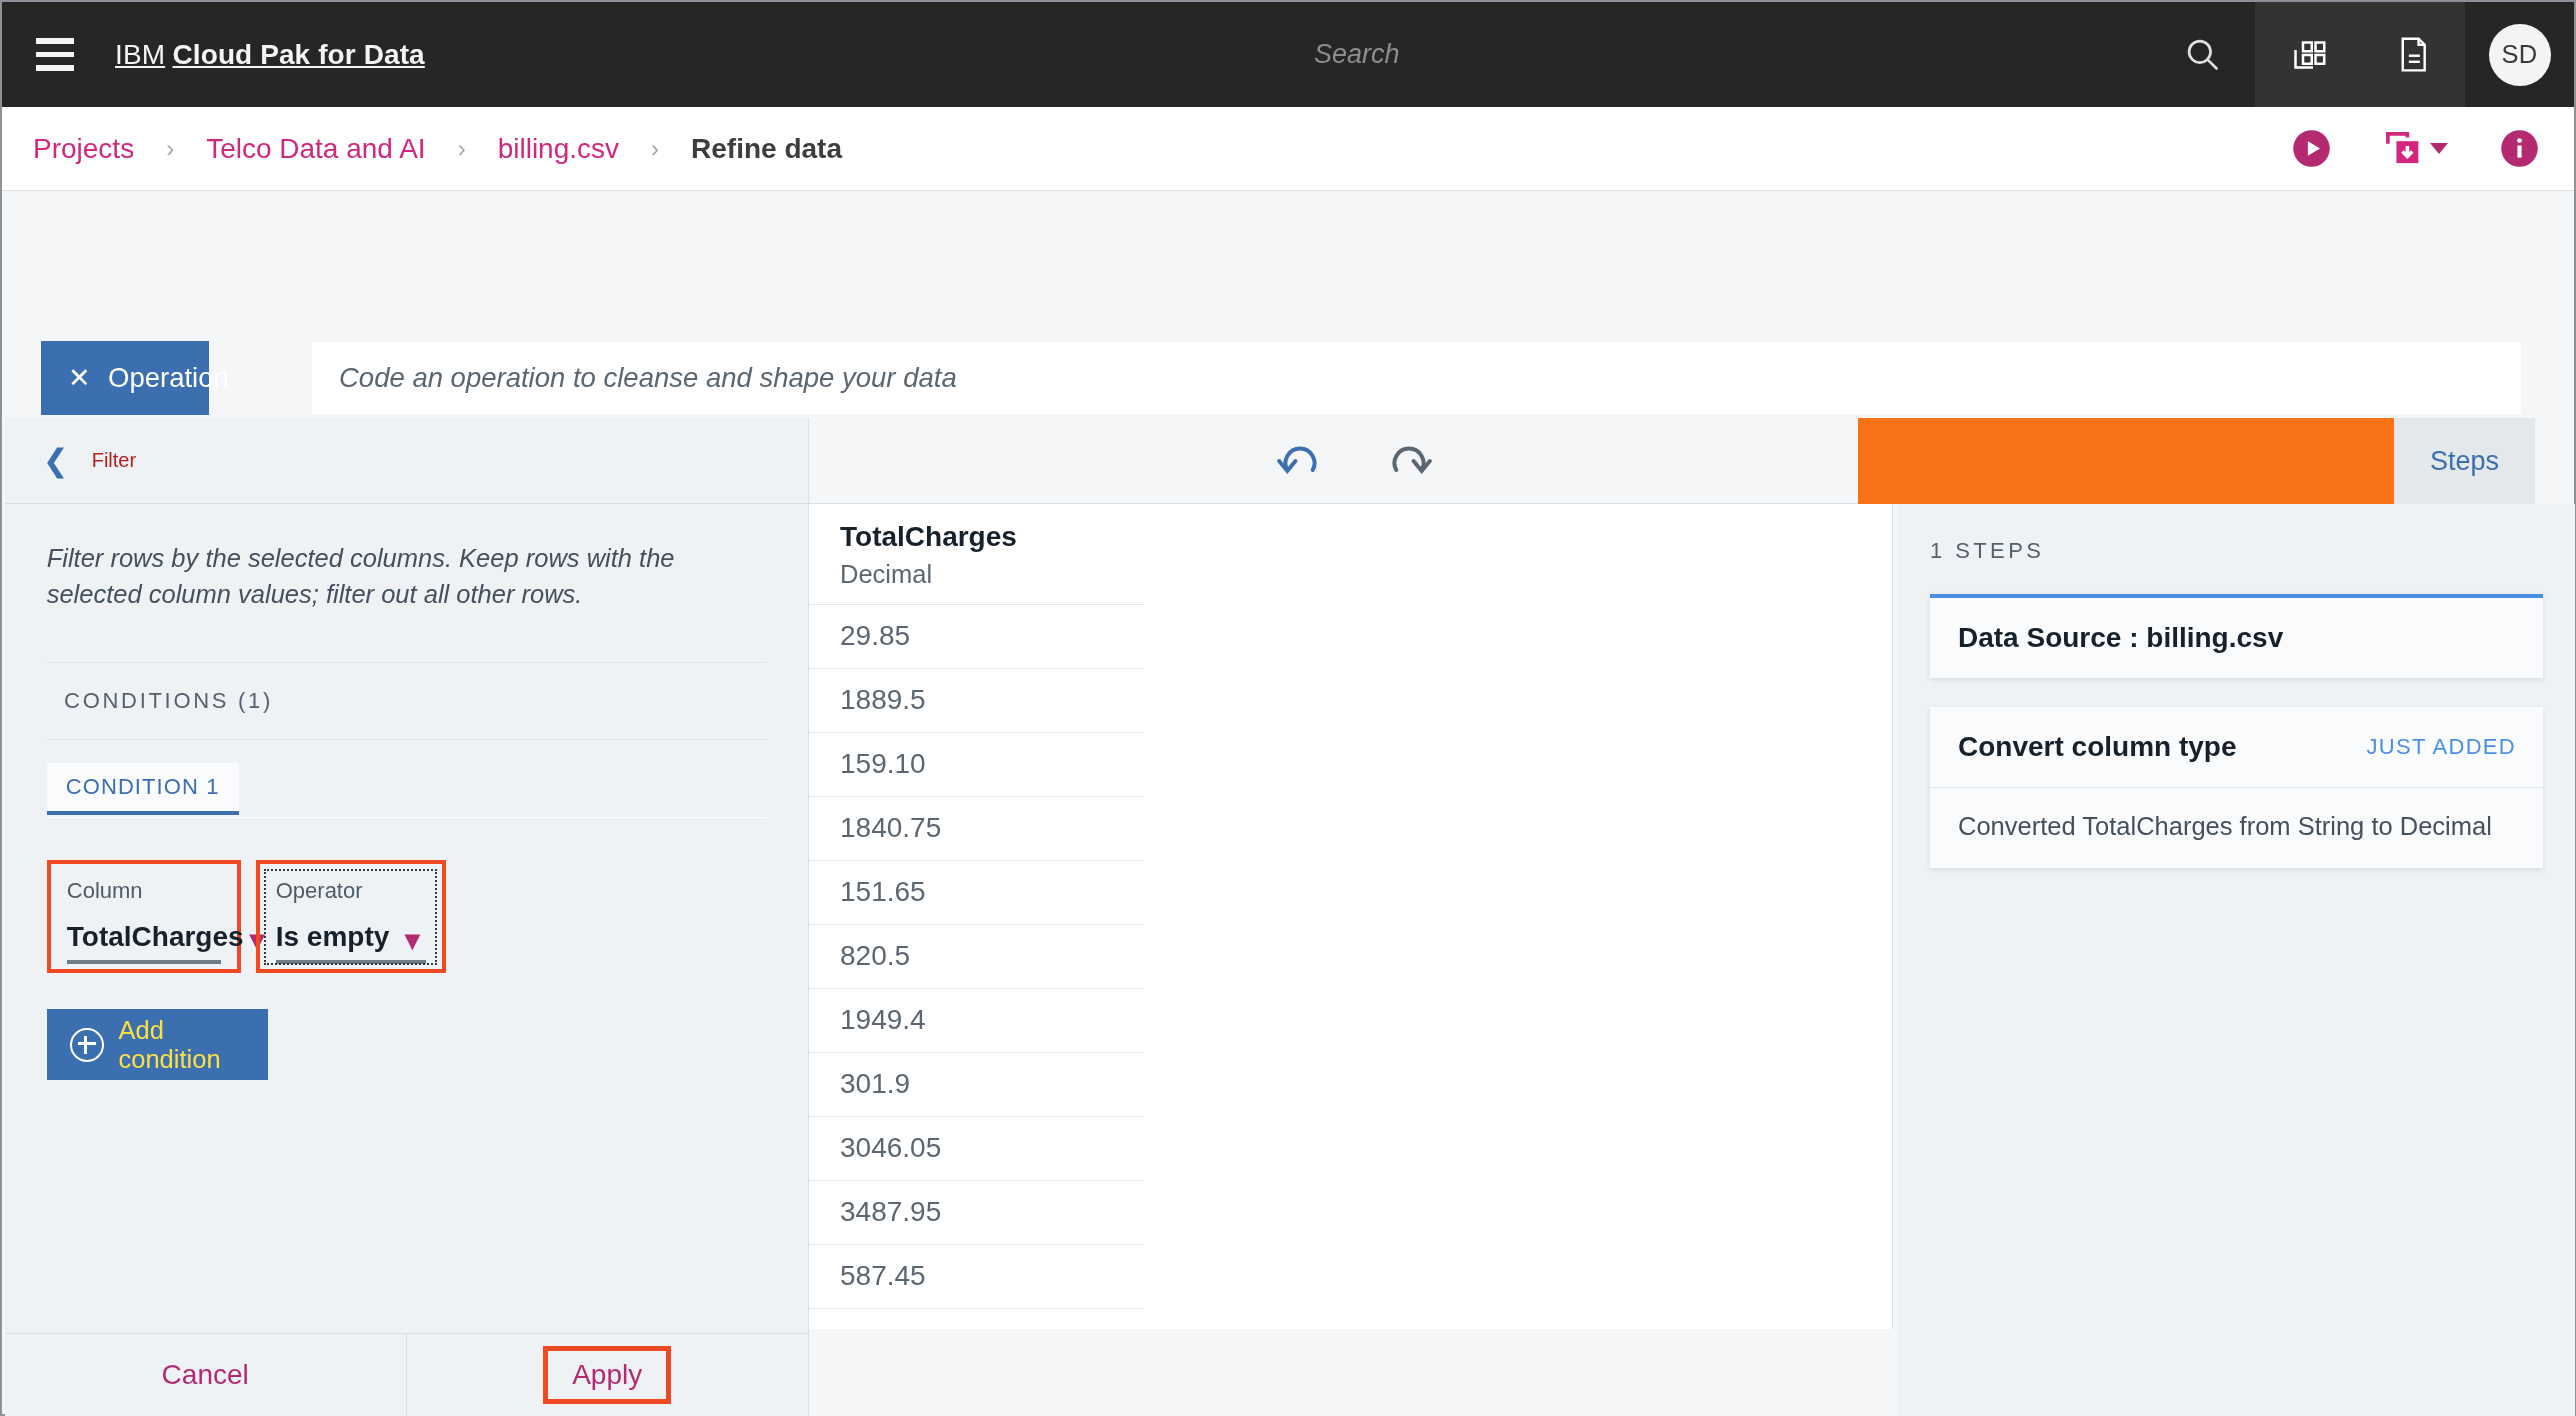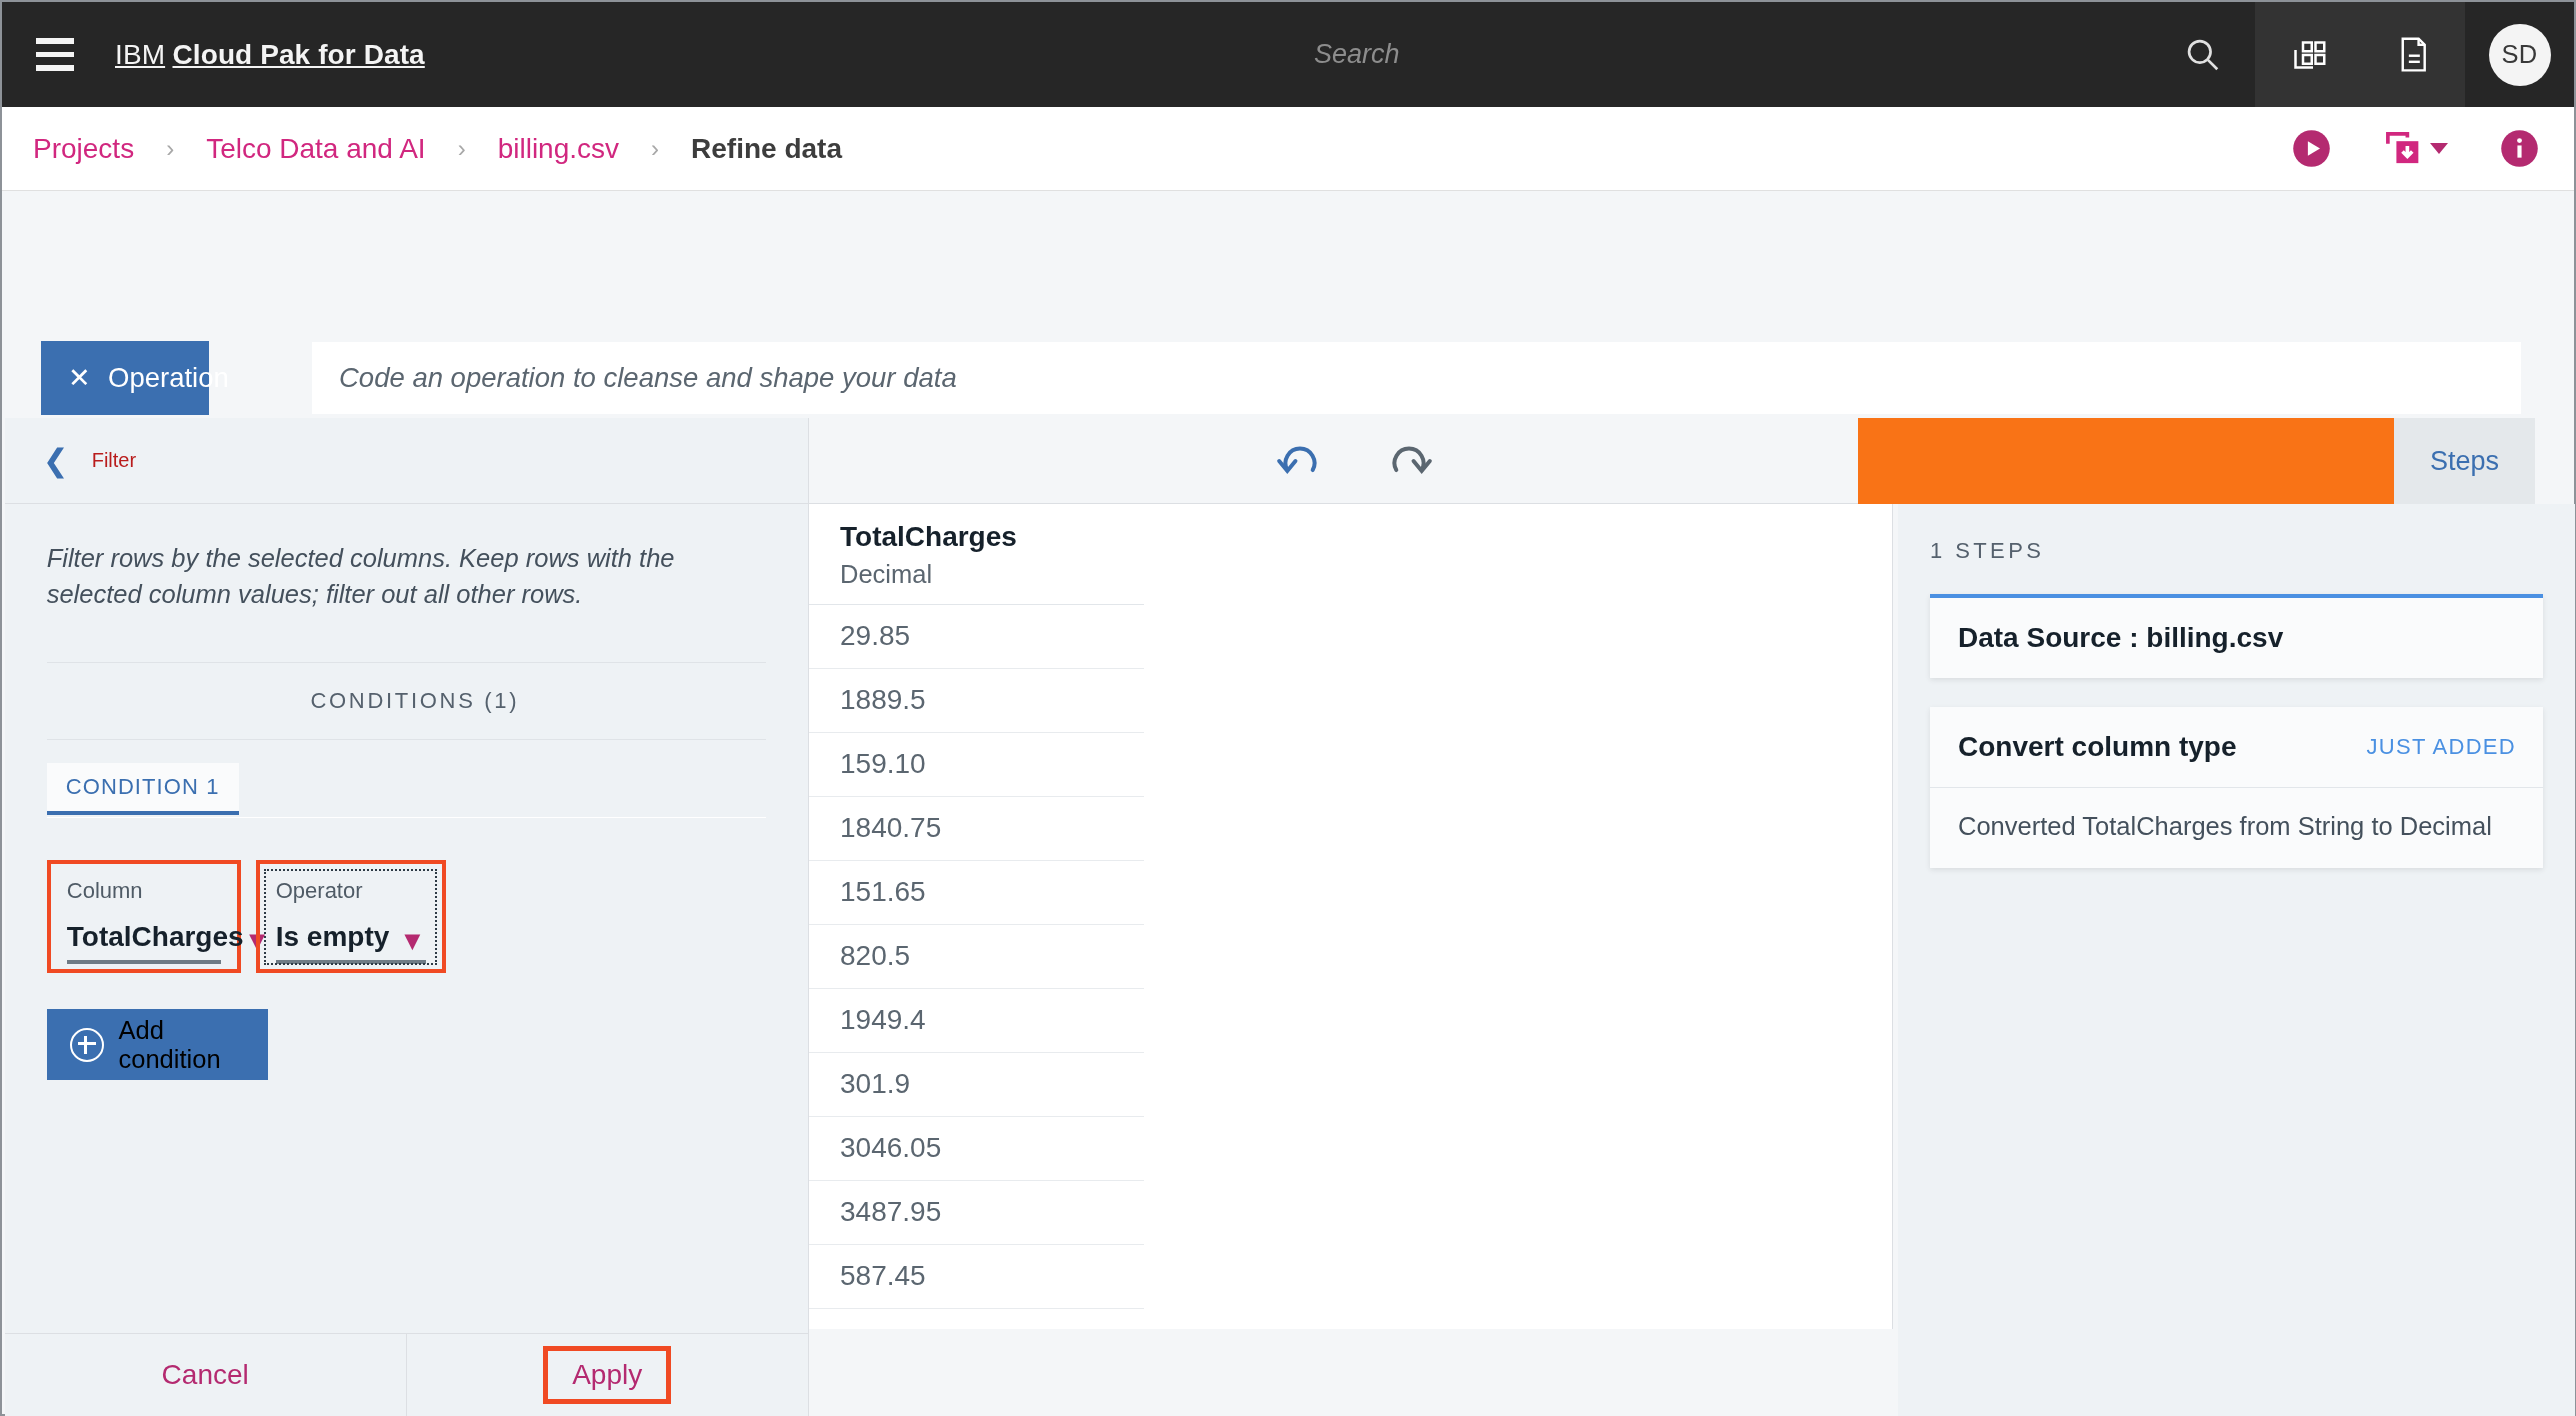--- a/index.html
+++ b/index.html
@@ -97,21 +97,21 @@
   .panelhead {
     height: 86px; display: flex; align-items: center; gap: 23px;
     padding-left: 38px; border-bottom: 1.3px solid #dcdfe3;
   }
   .backchev { color: #3b6fb0; font-size: 31px; line-height: 1; cursor: pointer; }
   .panelhead .ptitle { color: #b91c1c; font-size: 20px; }
   .panelbody { flex: 1; padding: 36px 42px 0 42px; position: relative; }
   .pdesc { color: #44505c; font-size: 25.5px; font-style: italic; line-height: 1.42; }
   .condhead {
     margin-top: 50px; border-top: 1.3px solid #dfe3e7; border-bottom: 1.3px solid #dfe3e7;
-    height: 78px; display: flex; align-items: center; padding-left: 17.4px; justify-content: center;
+    height: 78px; display: flex; align-items: center; padding-left: 17.4px;
   }
   .condhead span { color: #55616d; font-size: 22px; letter-spacing: 2.7px; }
   .tabsrow { margin-top: 23px; position: relative; height: 55px; }
   .condtab {
     position: absolute; left: 0; top: 0; height: 52px; padding: 0 19px;
     background: #fafbfc; color: #3b6fb0; font-size: 22px; letter-spacing: 1.1px;
     display: flex; align-items: center; border-bottom: 4px solid #3b6fb0; cursor: pointer;
   }
   .tabline { position: absolute; left: 0; right: 0; bottom: 0; height: 1.3px; background: #ffffff; }
 
@@ -124,21 +124,21 @@
     display: flex; align-items: flex-end; justify-content: space-between;
     border-bottom: 4px solid #6f7b85; padding-bottom: 6.7px;
   }
   .fieldval { color: #16212b; font-size: 28px; font-weight: 700; }
   .chev { color: #b42a70; font-size: 27px; line-height: .85; font-weight: 700; }
   .w-col { width: 154px; }
   .w-op  { width: 150px; align-items: flex-end; }
 
   .addcond {
     margin-top: 36px; width: 221px; height: 71px; background: #3b6fb0;
-    color: #000000; font-size: 25.5px; display: flex; align-items: center;
+    color: #fde047; font-size: 25.5px; display: flex; align-items: center;
     gap: 14.8px; padding-left: 23px; cursor: pointer;
   }
   .plusc {
     width: 34px; height: 34px; border: 2.7px solid #ffffff; border-radius: 50%;
     position: relative; flex: none;
   }
   .plusc:before, .plusc:after {
     content: ""; position: absolute; background: #ffffff;
   }
   .plusc:before { left: 6px; right: 6px; top: 12.7px; height: 2.7px; }

